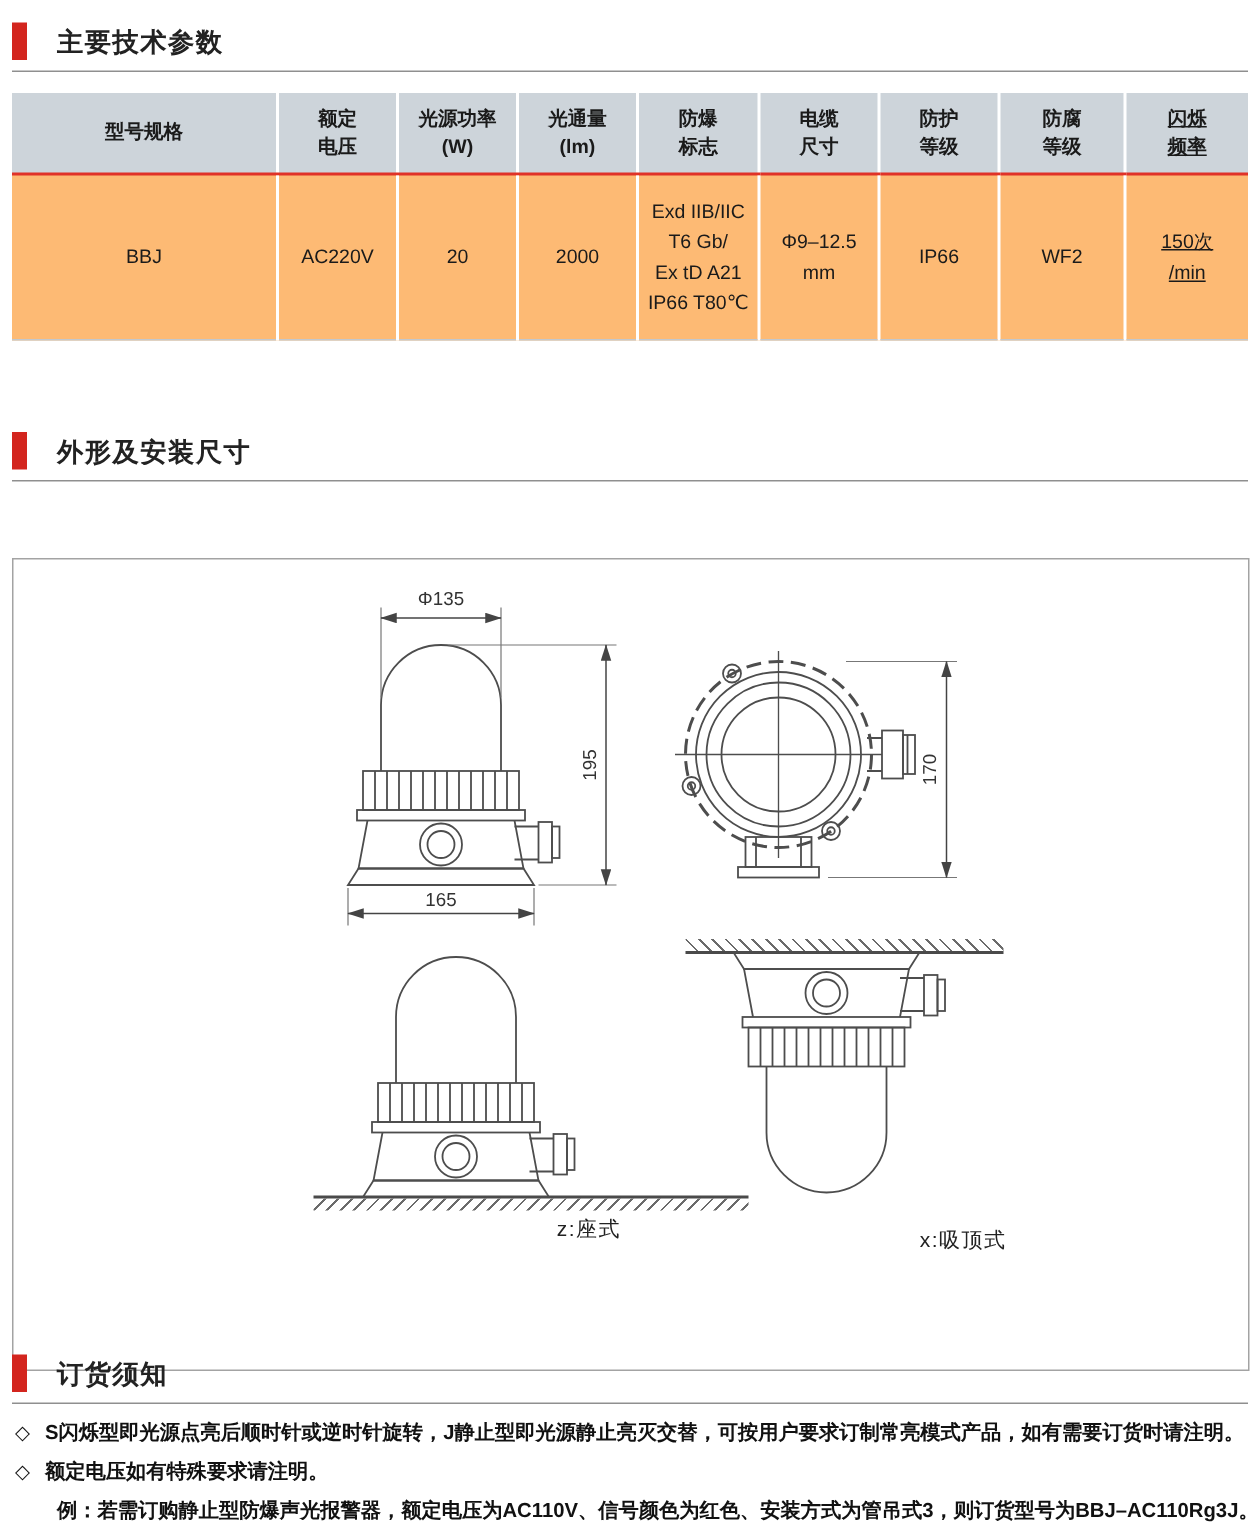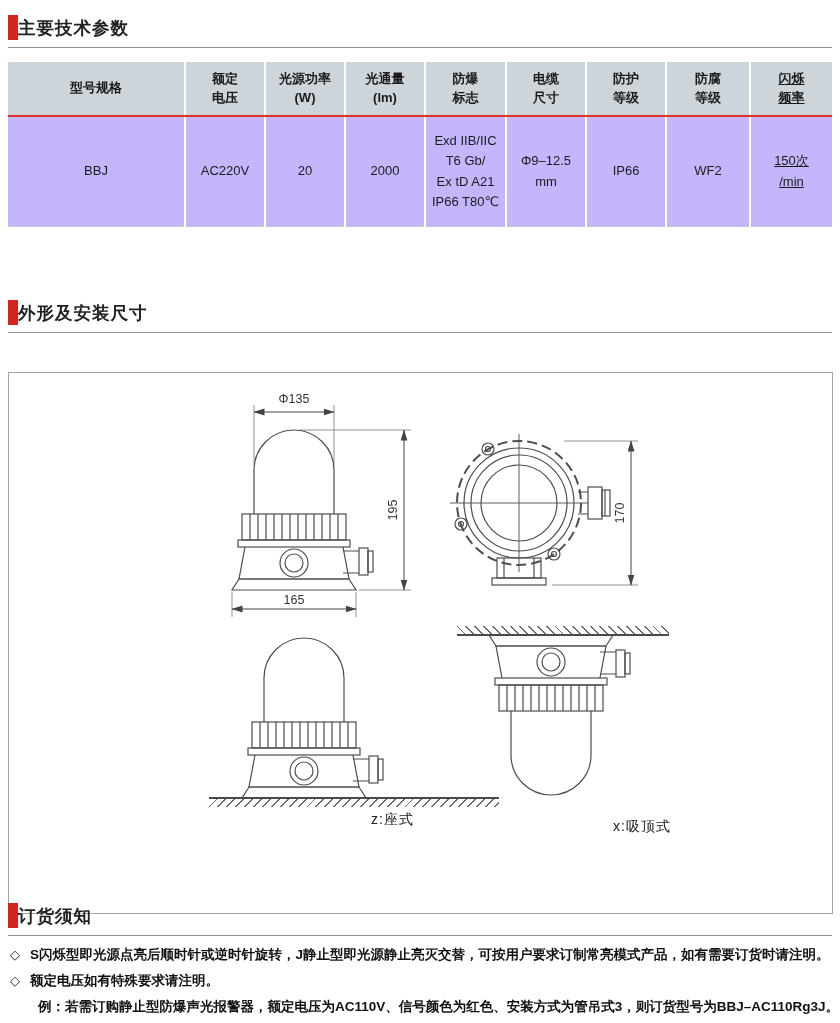--- a/index.html
+++ b/index.html
@@ -1,30 +1,30 @@
 <!DOCTYPE html>
 <html><head>
 <meta charset="utf-8">
 <style>
   html,body{margin:0;padding:0;background:#fff;}
   .page{position:relative;width:840px;height:1023px;background:#ffffff;overflow:hidden;
         font-family:"Liberation Sans","DejaVu Sans",sans-serif;color:#1a1a1a;}
 
   
-  .sec{position:absolute;left:8px;width:824px;display:flex;align-items:center;gap:0;
+  .sec{position:absolute;left:8px;width:824px;display:flex;align-items:center;gap:20px;
        border-bottom:1px solid #8f8f8f;padding-bottom:7px;}
   .sec .bar{width:10px;height:25px;background:#d3251e;flex:0 0 auto;}
   .sec .sec-title{font-size:17.5px;font-weight:700;color:#222;letter-spacing:1px;}
 
   
   table.spec{position:absolute;left:8px;top:62px;width:824px;border-collapse:collapse;table-layout:fixed;}
   table.spec th{background:#cdd4da;height:53px;font-size:13px;font-weight:600;color:#1a1a1a;
                 text-align:center;vertical-align:middle;white-space:pre-line;line-height:1.45;
                 border-right:2px solid #fff;border-bottom:2px solid #e03228;padding:0;}
-  table.spec td{background:#c4b5fd;height:109px;font-size:13px;color:#1a1a1a;
+  table.spec td{background:#fdba74;height:109px;font-size:13px;color:#1a1a1a;
                 text-align:center;vertical-align:middle;white-space:pre-line;line-height:1.55;
                 border-right:2px solid #fff;border-bottom:1px solid #c2c7cc;padding:0;}
   table.spec th:last-child,table.spec td:last-child{border-right:none;text-decoration:underline;}
 
   
   .drawbox{position:absolute;left:8px;top:348px;width:823px;height:540px;
            border:1px solid #a3a3a3;background:#fff;margin-top:24px;}
   .drawbox svg{position:absolute;}
   .dv{overflow:visible;}
   .dim{stroke:#444;stroke-width:1;}
@@ -120,21 +120,21 @@
         <td>Φ9–12.5
 mm</td>
         <td>IP66</td>
         <td>WF2</td>
         <td>150次
 /min</td>
       </tr>
     </tbody>
   </table>
 
-  <div class="sec" style="top:300px">
+  <div class="sec" style="top:288px">
     <span class="bar"></span>
     <span class="sec-title">外形及安装尺寸</span>
   </div>
 
   <div class="drawbox">
 
     <svg class="dv" style="left:150px;top:12px" width="270" height="245" viewBox="0 0 270 245">
       <use href="#lamp" transform="translate(50,45)"></use>
       <path class="ext" d="M95,80 V20 M175,80 V20 M140,45 H252 M200,205 H252 M73,207 V232 M197,207 V232"></path>
       <line class="dim" x1="95" y1="27" x2="175" y2="27" marker-start="url(#dimarrow)" marker-end="url(#dimarrow)"></line>

